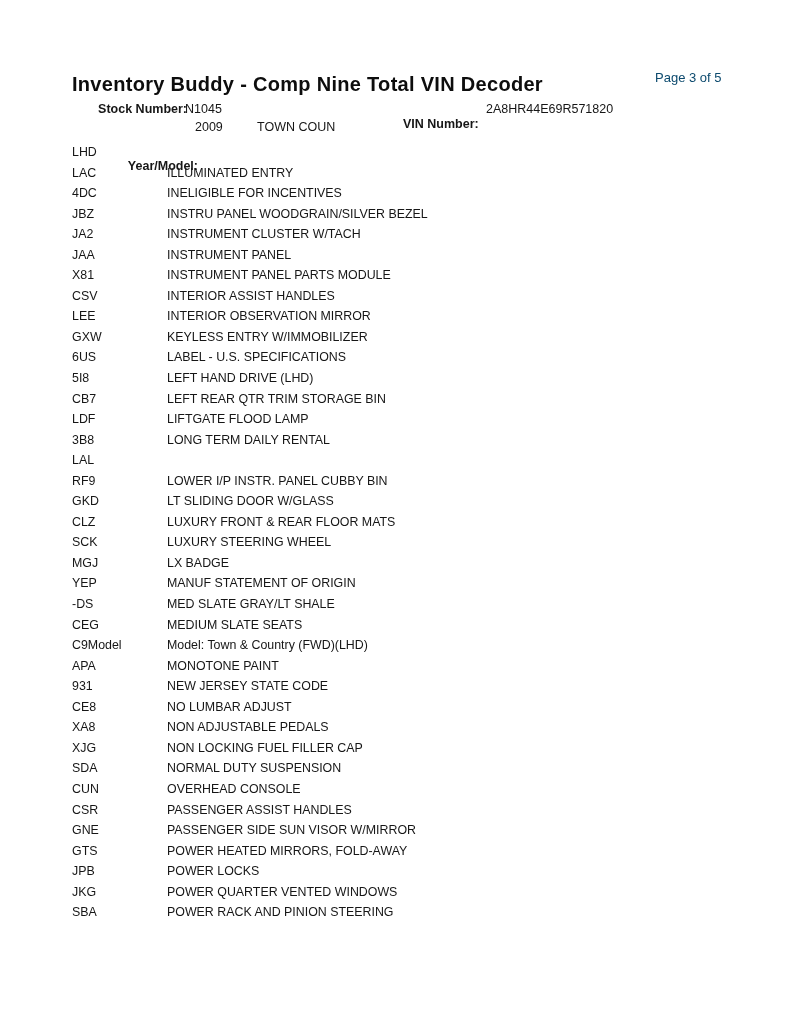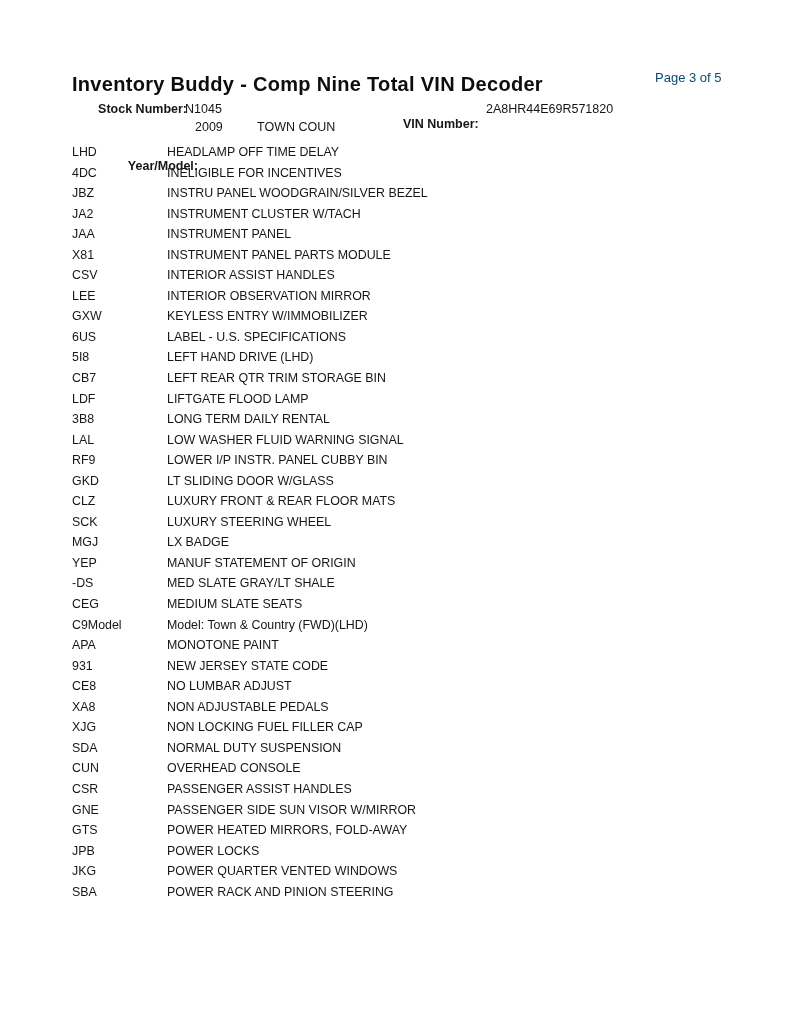--- a/index.html
+++ b/index.html
@@ -90,23 +90,26 @@
   <div class="hdr-field hdr-label vin-label">VIN Number:</div>
   <div class="hdr-field vin-value">2A8HR44E69R571820</div>
 
   <div class="hdr-field hdr-label ym-label">Year/Model:</div>
   <div class="hdr-field year-value">2009</div>
   <div class="hdr-field model-value">TOWN COUN</div>
 
   <div class="options" id="options-list">
   <div class="option-row">
     <span class="code">LHD</span>
-    <span class="desc">HEADLAMP OFF TIME DELAY</span>
-  </div>
-
+  </div>
+
+  <div class="option-row">
+    <span class="code">LAC</span>
+    <span class="desc">ILLUMINATED ENTRY</span>
+  </div>
 
   <div class="option-row">
     <span class="code">4DC</span>
     <span class="desc">INELIGIBLE FOR INCENTIVES</span>
   </div>
 
   <div class="option-row">
     <span class="code">JBZ</span>
     <span class="desc">INSTRU PANEL WOODGRAIN/SILVER BEZEL</span>
   </div>
@@ -161,21 +164,20 @@
     <span class="desc">LIFTGATE FLOOD LAMP</span>
   </div>
 
   <div class="option-row">
     <span class="code">3B8</span>
     <span class="desc">LONG TERM DAILY RENTAL</span>
   </div>
 
   <div class="option-row">
     <span class="code">LAL</span>
-    <span class="desc">LOW WASHER FLUID WARNING SIGNAL</span>
   </div>
 
   <div class="option-row">
     <span class="code">RF9</span>
     <span class="desc">LOWER I/P INSTR. PANEL CUBBY BIN</span>
   </div>
 
   <div class="option-row">
     <span class="code">GKD</span>
     <span class="desc">LT SLIDING DOOR W/GLASS</span>

